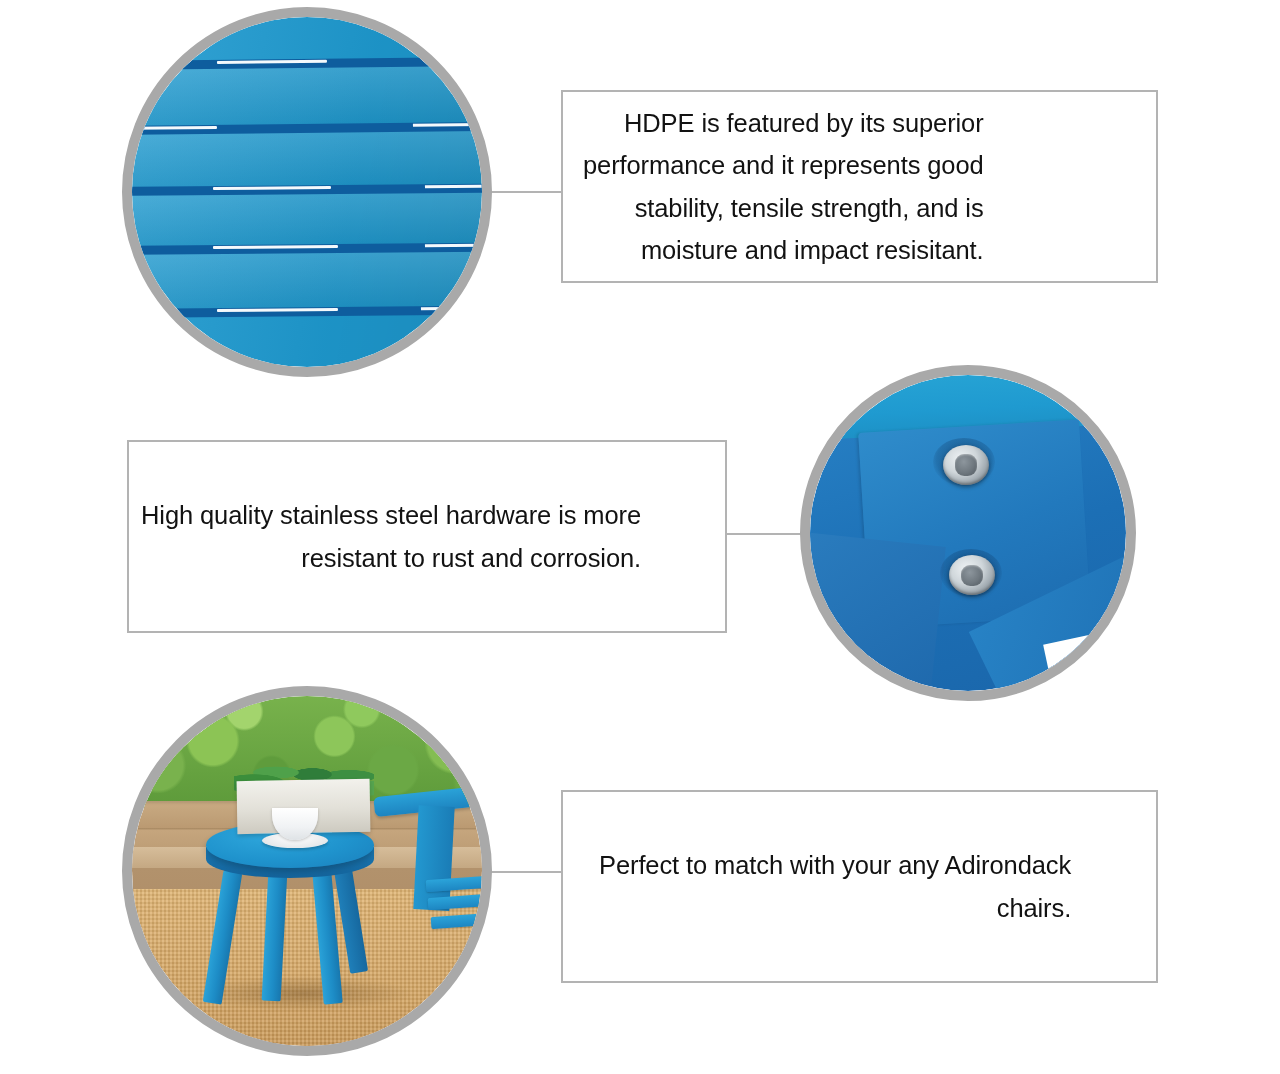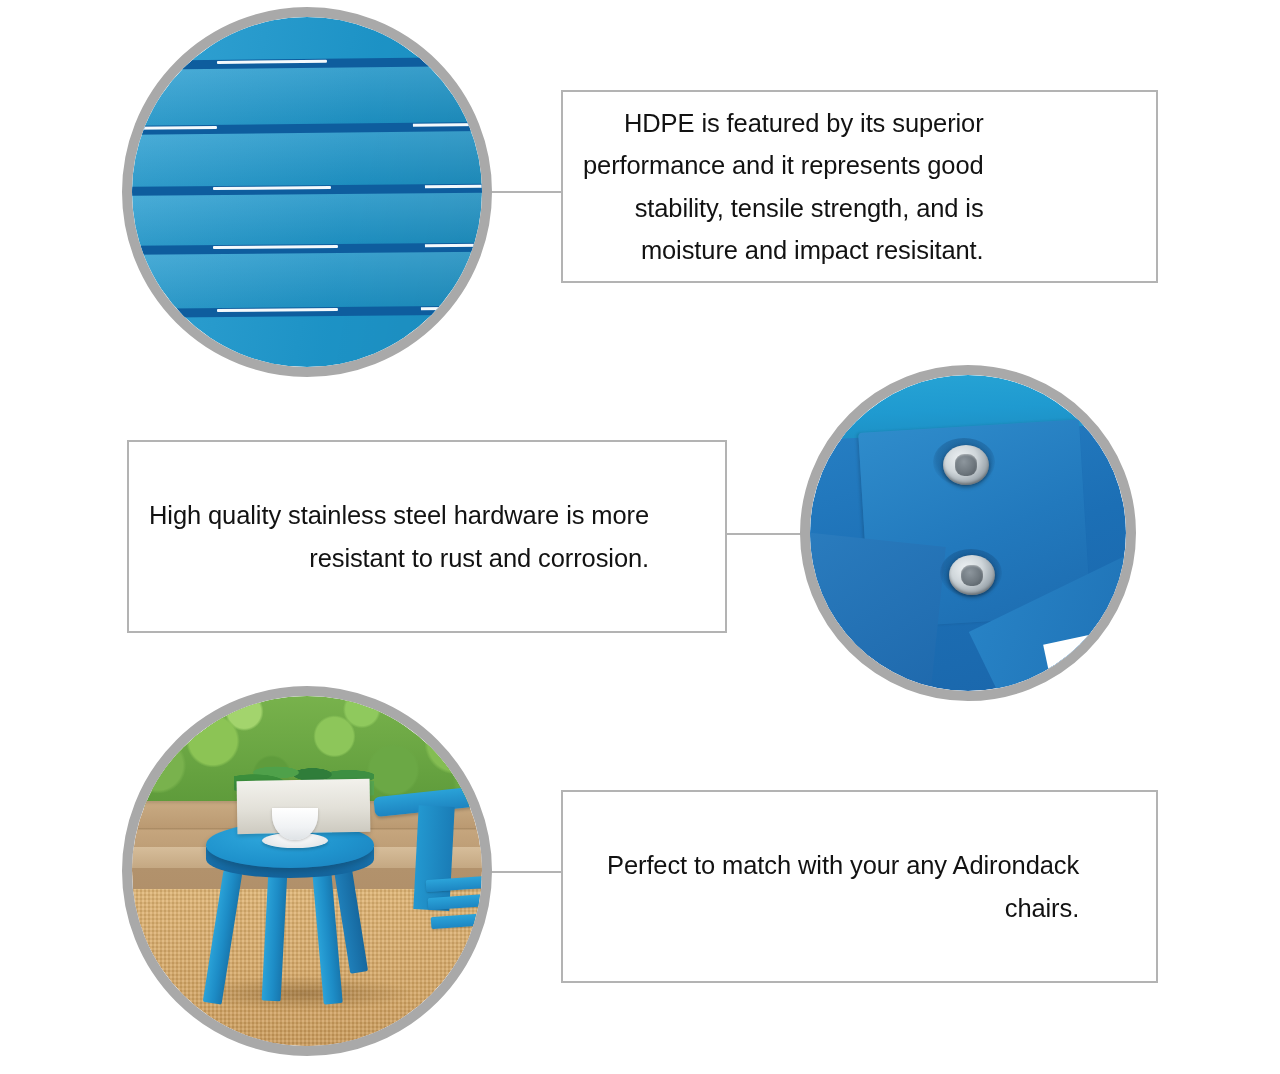--- a/index.html
+++ b/index.html
@@ -38,22 +38,22 @@
     white-space: pre-line;
     padding: 0 0 0 22px;
     font-weight: 400;
   }
 
   #callout-hdpe      { left:561px; top:90px;  width:597px; height:193px; }
   #callout-hardware  { left:127px; top:440px; width:600px; height:193px; }
   #callout-match     { left:561px; top:790px; width:597px; height:193px; }
 
   #callout-hdpe .ctext     { padding-left: 20px; }
-  #callout-hardware .ctext { padding-left: 20px; }
-  #callout-match .ctext    { padding-left: 12px; margin-left: 32px; }
+  #callout-hardware .ctext { padding-left: 12px; }
+  #callout-match .ctext    { padding-left: 36px; }
 
   
   .connector {
     position: absolute;
     height: 2px;
     background: #b3b3b3;
     z-index: 2;
   }
   #conn-1 { left:486px; top:191px; width:78px; }
   #conn-2 { left:725px; top:533px; width:80px; }

